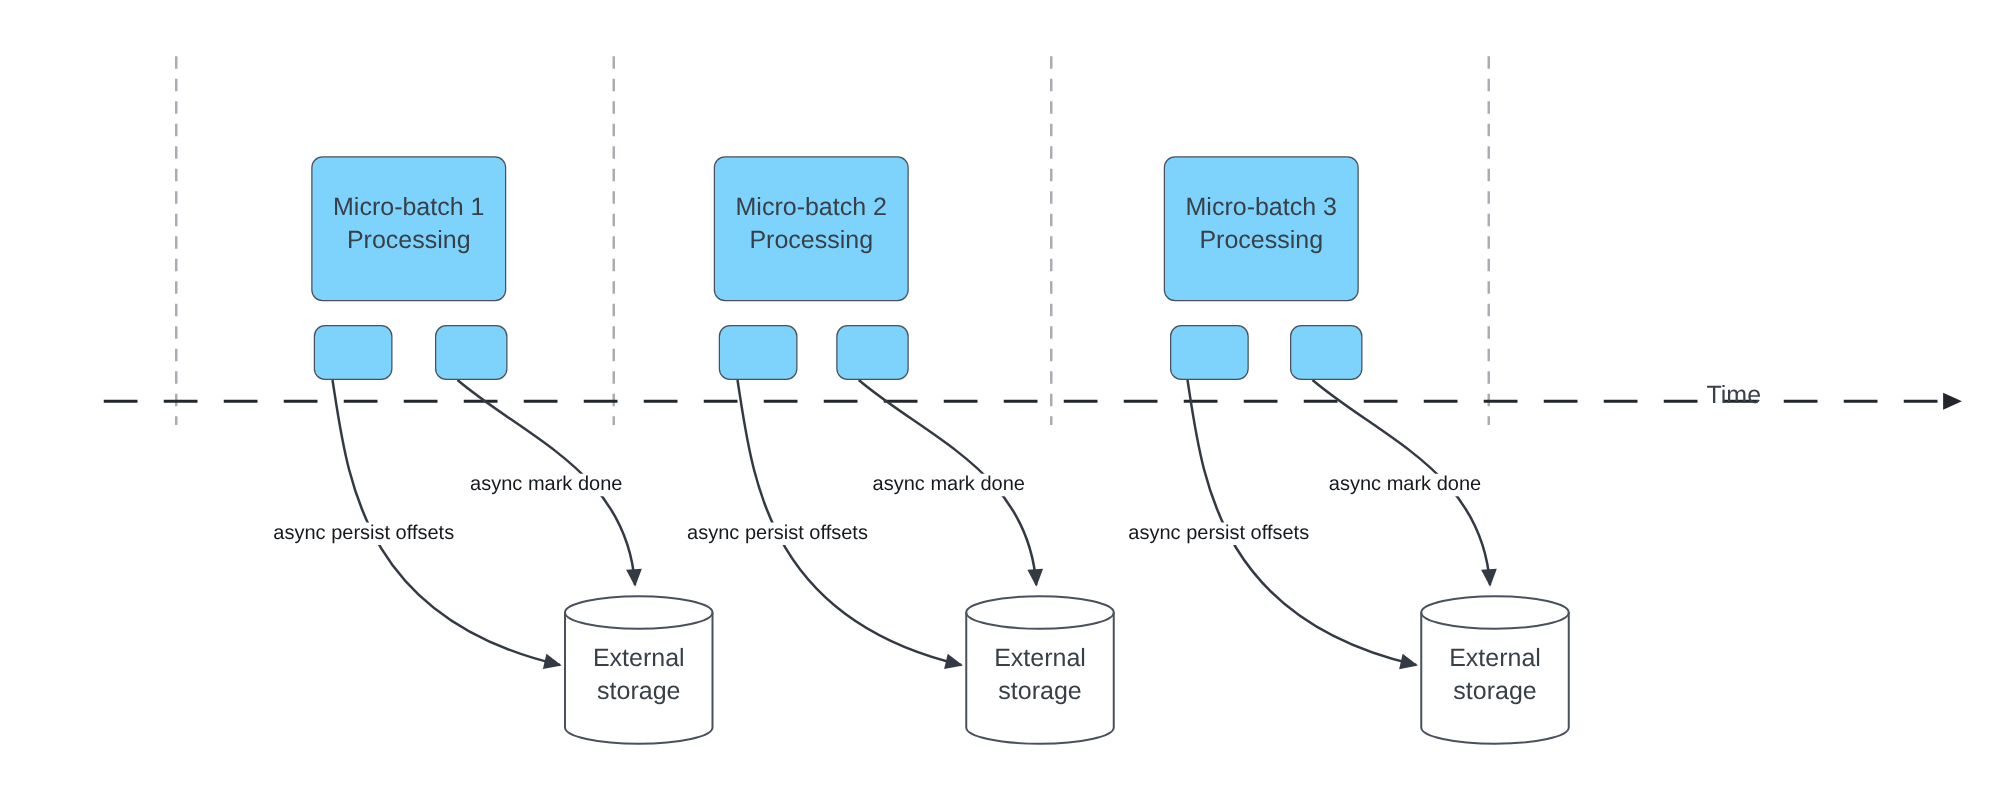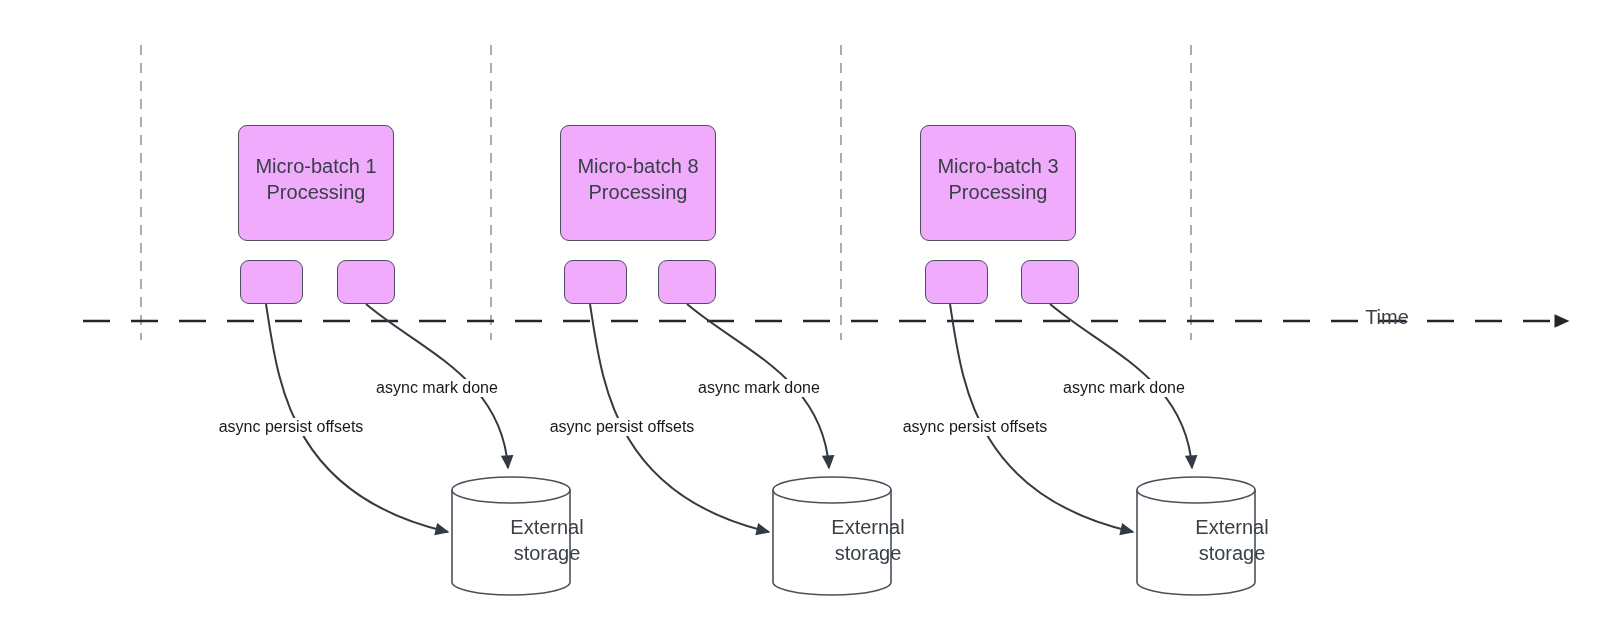--- a/index.html
+++ b/index.html
@@ -20,34 +20,34 @@
   }
   svg.layer{position:absolute;left:0;top:0;}
   .guide{stroke:var(--guide-line);stroke-width:2;stroke-dasharray:10 8;fill:none;}
   .timeline{stroke:var(--timeline-stroke);stroke-width:2.5;stroke-dasharray:27 21;fill:none;}
   .flow{stroke:var(--arrow-stroke);stroke-width:2;fill:none;}
   .cyl{fill:#ffffff;stroke:var(--shape-border);stroke-width:1.6;}
   .cyl-rim{fill:none;stroke:var(--shape-border);stroke-width:1.6;}
   .mk{fill:var(--arrow-stroke);}
   .mk-t{fill:var(--timeline-stroke);}
   .node{
-    position:absolute;background:#f0abfc;border:1.6px solid var(--shape-border);
-    border-radius:9px;box-sizing:border-box;
+    position:absolute;background:#7dd3fc;border:1.6px solid var(--shape-border);
+    border-radius:9px;box-sizing:border-box;margin-left:11px;
   }
   .proc{display:flex;align-items:center;justify-content:center;padding-bottom:8px;}
   .proc span{
     white-space:pre-line;text-align:center;font-size:20px;line-height:26px;
     color:var(--shape-text);
   }
   .flow-label{
     position:absolute;transform:translate(-50%,-50%);
     font-size:16px;font-weight:normal;color:var(--bold-label-text);
     background:var(--background);padding:0 3px;white-space:nowrap;
   }
-  .storage-label{position:absolute;display:flex;align-items:center;justify-content:center;margin-left:36px;}
+  .storage-label{position:absolute;display:flex;align-items:center;justify-content:center;}
   .storage-label span{
     white-space:pre-line;text-align:center;font-size:20px;line-height:26px;
     color:var(--shape-text);
   }
   .time-label{
     position:absolute;transform:translate(-50%,-50%);
     font-size:20px;color:var(--time-label-text);white-space:nowrap;margin-top:45px;
   }
 </style>
 </head>
@@ -98,21 +98,21 @@
   <div class="node task" style="left:240px;top:260px;width:63px;height:44px;"></div>
   <div class="node task" style="left:337px;top:260px;width:58px;height:44px;"></div>
   <div class="flow-label" style="left:291px;top:427px;">async persist offsets</div>
   <div class="flow-label" style="left:437px;top:388px;">async mark done</div>
   <div class="storage-label" style="left:452px;top:497px;width:118px;height:86px;">
     <span>External
 storage</span>
   </div>
 
   <div class="node proc" style="left:560px;top:125px;width:156px;height:116px;">
-    <span>Micro-batch 8
+    <span>Micro-batch 2
 Processing</span>
   </div>
   <div class="node task" style="left:564px;top:260px;width:63px;height:44px;"></div>
   <div class="node task" style="left:658px;top:260px;width:58px;height:44px;"></div>
   <div class="flow-label" style="left:622px;top:427px;">async persist offsets</div>
   <div class="flow-label" style="left:759px;top:388px;">async mark done</div>
   <div class="storage-label" style="left:773px;top:497px;width:118px;height:86px;">
     <span>External
 storage</span>
   </div>

